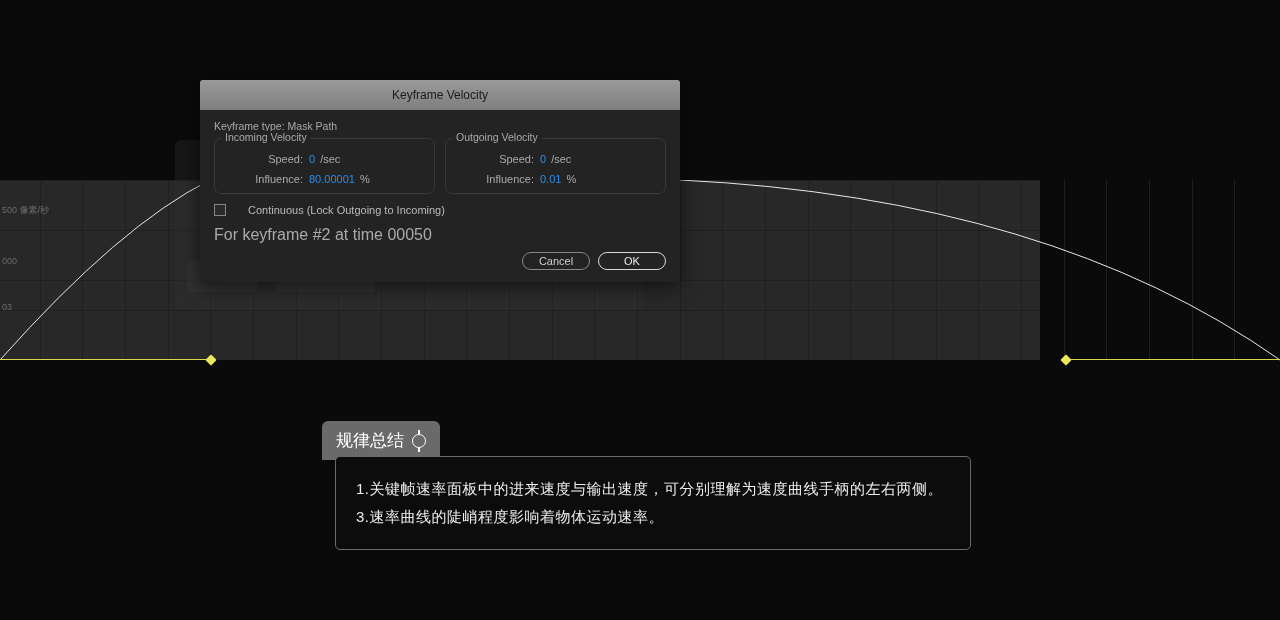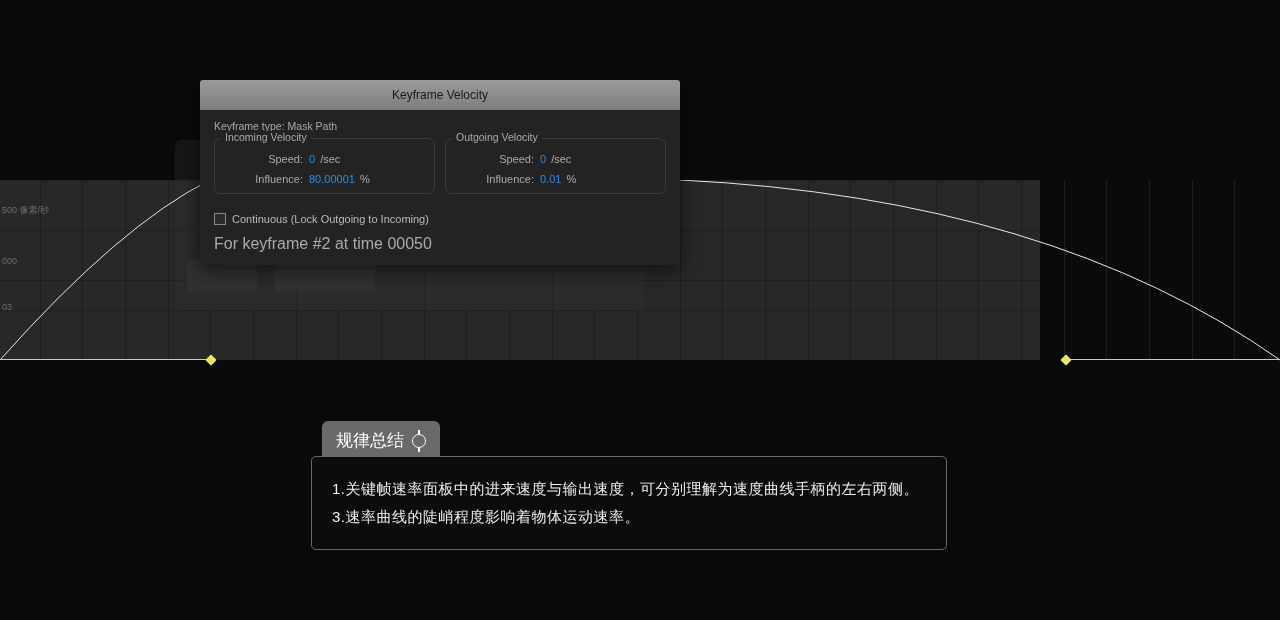--- a/index.html
+++ b/index.html
@@ -146,22 +146,22 @@
       color: #2e8ce6;
       margin-right: 2px;
     }
     .unit {
       color: #aaa;
       margin-left: 3px;
     }
     .continuous {
       display: flex;
       align-items: center;
-      gap: 6px;
-      margin-top: 19px;
+      gap: 22px;
+      margin-top: 10px;
       font-size: 11px;
     }
     .checkbox {
       width: 12px;
       height: 12px;
       border: 1px solid #888;
       background: #2a2a2a;
       display: inline-block;
     }
     .info-line {
@@ -218,21 +218,21 @@
     }
     .bulb::before, .bulb::after {
       content: '';
       position: absolute;
       background: #fff;
     }
     .bulb::before { left: 5px; top: -5px; width: 1.5px; height: 4px; }
     .bulb::after { left: 5px; bottom: -5px; width: 1.5px; height: 4px; }
     .summary-box {
       position: absolute;
-      left: 311px;
+      left: 335px;
       top: 456px;
       width: 636px;
       border: 1px solid #6a6a6a;
       border-radius: 5px;
       padding: 18px 20px;
       background: #0c0c0c;
     }
     .summary-box p {
       color: #ededed;
       font-size: 15px;
@@ -332,20 +332,24 @@
           <span class="val">0.01</span>
           <span class="unit">%</span>
         </div>
       </div>
     </div>
     <div class="continuous">
       <span class="checkbox"></span>
       <span>Continuous (Lock Outgoing to Incoming)</span>
     </div>
     <div class="info-line">For keyframe #2 at time 00050</div>
+    <div class="buttons">
+      <div class="btn">Cancel</div>
+      <div class="btn primary">OK</div>
+    </div>
   </div>
 </div>
 
 <div class="summary-tab">
   <span>规律总结</span>
   <span class="bulb"></span>
 </div>
 <div class="summary-box">
   <p>1.关键帧速率面板中的进来速度与输出速度，可分别理解为速度曲线手柄的左右两侧。</p>
   <p>3.速率曲线的陡峭程度影响着物体运动速率。</p>

